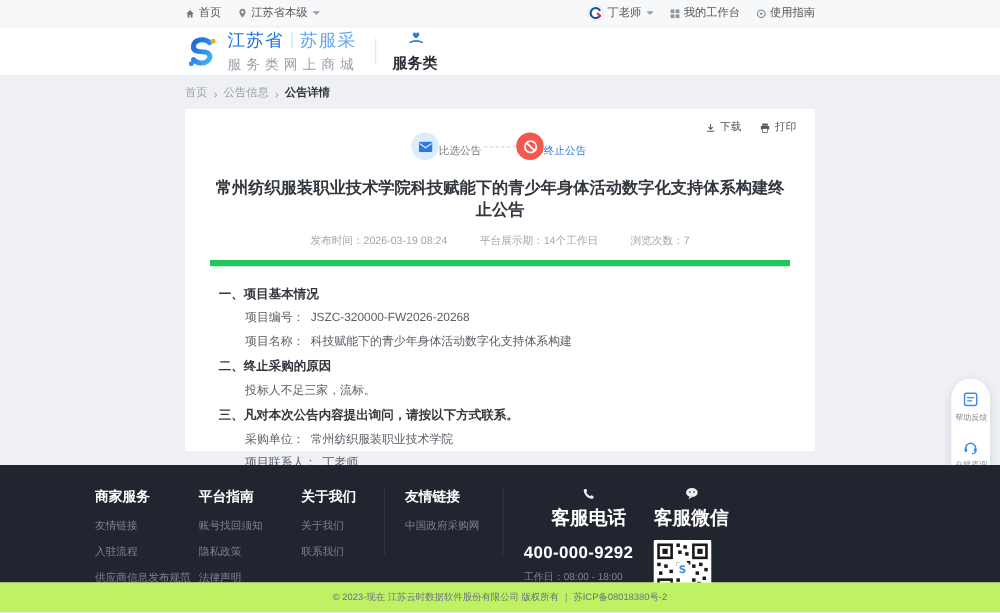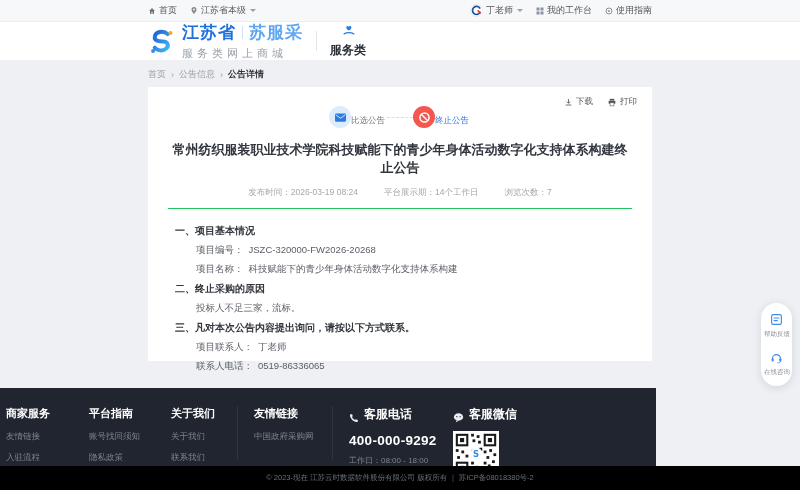--- a/index.html
+++ b/index.html
@@ -11,21 +11,21 @@
   .topbar { height:22px; background:#f7f8f9; border-bottom:1px solid #ededf0; }
   .topbar .container { display:flex; align-items:center; justify-content:space-between; height:21px; font-size:9px; color:#555; }
   .tgroup { display:flex; align-items:center; gap:13px; }
   .titem { display:flex; align-items:center; gap:3px; cursor:pointer; }
   .caret { width:0; height:0; border-left:3px solid transparent; border-right:3px solid transparent; border-top:3.5px solid #9aa0a8; margin-left:1px; }
 
   
   .header { height:38px; background:#fff; display:flex; align-items:center; }
   .header .container { display:flex; align-items:center; }
   .logo { display:flex; align-items:center; gap:7px; }
-  .logo-text .row1 { display:flex; align-items:center; gap:6px; font-size:17px; font-weight:bold; }
+  .logo-text .row1 { display:flex; align-items:center; gap:6px; font-size:14px; font-weight:normal; }
   .prov { color:#2170de; letter-spacing:1px; }
   .logo-div { width:1px; height:13px; background:#cfe0f5; }
   .brand { color:#5ea6f2; letter-spacing:1px; }
   .row2 { font-size:11px; color:#98a0aa; letter-spacing:4px; margin-top:2px; }
   .vdiv { width:1px; height:20px; background:#e3e5e8; margin:0 13px; }
   .badge { display:flex; align-items:center; gap:4px; font-size:12px; font-weight:bold; color:#2a2f36; cursor:pointer;flex-direction:column; }
 
   
   .crumbs { padding:8px 0 6px; }
   .crumbs .container { display:flex; gap:5px; align-items:center; font-size:9px; color:#9a9ea5; }
@@ -40,42 +40,42 @@
   .steps { display:flex; justify-content:center; align-items:flex-start; margin-top:5px; }
   .step { display:flex; flex-direction:row; align-items:center; width:58px; }
   .step-circle { width:22px; height:22px; border-radius:50%; display:flex; align-items:center; justify-content:center; }
   .step1 .step-circle { background:#ddecfc; }
   .step2 .step-circle { background:#f4574e; }
   .step-label { font-size:8.5px; margin-top:7px; color:#777; }
   .step2 .step-label { color:#2b7be0; }
   .connector { width:26px; border-top:1px dashed #d8dbe0; margin-top:11px; }
 
   .title { font-size:13px; font-weight:bold; text-align:center; margin-top:13px; color:#32363e; }
-  .meta { display:flex; justify-content:center; gap:26px; font-size:8.5px; color:#a3a7ad; margin-top:10px; padding-bottom:9px; border-bottom:1px solid #22c55e; }
+  .meta { display:flex; justify-content:center; gap:26px; font-size:8.5px; color:#a3a7ad; margin-top:10px; padding-bottom:9px; border-bottom:5px solid #22c55e; }
   .meta-item { display:flex; }
 
   .content { padding:9px 7px 0; }
   .sec-heading { font-size:10px; font-weight:bold; color:#33373d; margin:6px 0 2px; }
   .sec-row { font-size:9.5px; color:#5a5e66; margin:6px 0 6px 21px; }
   .sec-row .lbl { margin-right:5px; }
 
   
-  .footer { position:absolute; left:0; top:388px; width:656px; height:94px; background:#20252f; }
+  .footer { position:absolute; left:0; top:372px; width:800px; height:94px; background:#20252f; }
   .footer .container { display:flex; padding-top:18px; padding-left:6px; width:660px; }
   .fcol h4 { font-size:11px; color:#fff; margin-bottom:10px; font-weight:bold; }
   .fcol a { display:block; font-size:8.5px; color:#7e838e; margin-bottom:9px; text-decoration:none; cursor:pointer; }
   .fc0 { width:83px; } .fc1 { width:82px; } .fc2 { width:66px; } .fc3 { width:78px; }
   .fdiv { width:1px; height:54px; background:#2e3440; margin-right:16px; }
   .phone-block { width:104px; }
-  .fhead { display:flex; gap:5px; align-items:flex-end; font-size:12px; font-weight:bold; color:#fff; }
+  .fhead { display:flex; gap:5px; align-items:center; font-size:15px; font-weight:bold; color:#fff;flex-direction:column; }
   .phone-number { font-size:13.5px; font-weight:bold; color:#fff; margin-top:10px; letter-spacing:.3px; }
   .phone-hours { font-size:8px; color:#7e838e; margin-top:7px; }
   .qr { width:46px; height:46px; background:#fff; margin-top:8px; border-radius:2px; cursor:pointer; }
 
-  .bottombar { position:absolute; left:0; top:466px; width:800px; height:24px; background:#000000; display:flex; align-items:center; justify-content:center; font-size:7.5px; color:#69707c; }
+  .bottombar { position:absolute; left:0; top:466px; width:800px; height:24px; background:#bef264; display:flex; align-items:center; justify-content:center; font-size:7.5px; color:#69707c; }
 
   
   .float-widget { position:absolute; right:8px; top:303px; width:31px; background:#fff; border-radius:16px; box-shadow:0 2px 8px rgba(40,60,90,.15); padding:10px 0 9px; display:flex; flex-direction:column; align-items:center; gap:12px; }
   .fitem { display:flex; flex-direction:column; align-items:center; gap:3px; cursor:pointer; }
   .fitem .flabel { font-size:7px; color:#8a8f96; white-space:nowrap; transform:scale(.92); }
 </style>
 </head>
 <body>
 
 <div class="page">
@@ -239,20 +239,23 @@
       <div class="sec-row">
         <span class="lbl">项目名称：</span><span>科技赋能下的青少年身体活动数字化支持体系构建</span>
       </div>
 
       <div class="sec-heading">二、终止采购的原因</div>
       <div class="sec-row">
         <span>投标人不足三家，流标。</span>
       </div>
 
       <div class="sec-heading">三、凡对本次公告内容提出询问，请按以下方式联系。</div>
+      <div class="sec-row">
+        <span class="lbl">采购单位：</span><span>常州纺织服装职业技术学院</span>
+      </div>
       <div class="sec-row">
         <span class="lbl">项目联系人：</span><span>丁老师</span>
       </div>
       <div class="sec-row">
         <span class="lbl">联系人电话：</span><span>0519-86336065</span>
       </div>
     </div>
   </div>
 
   <div class="float-widget">

